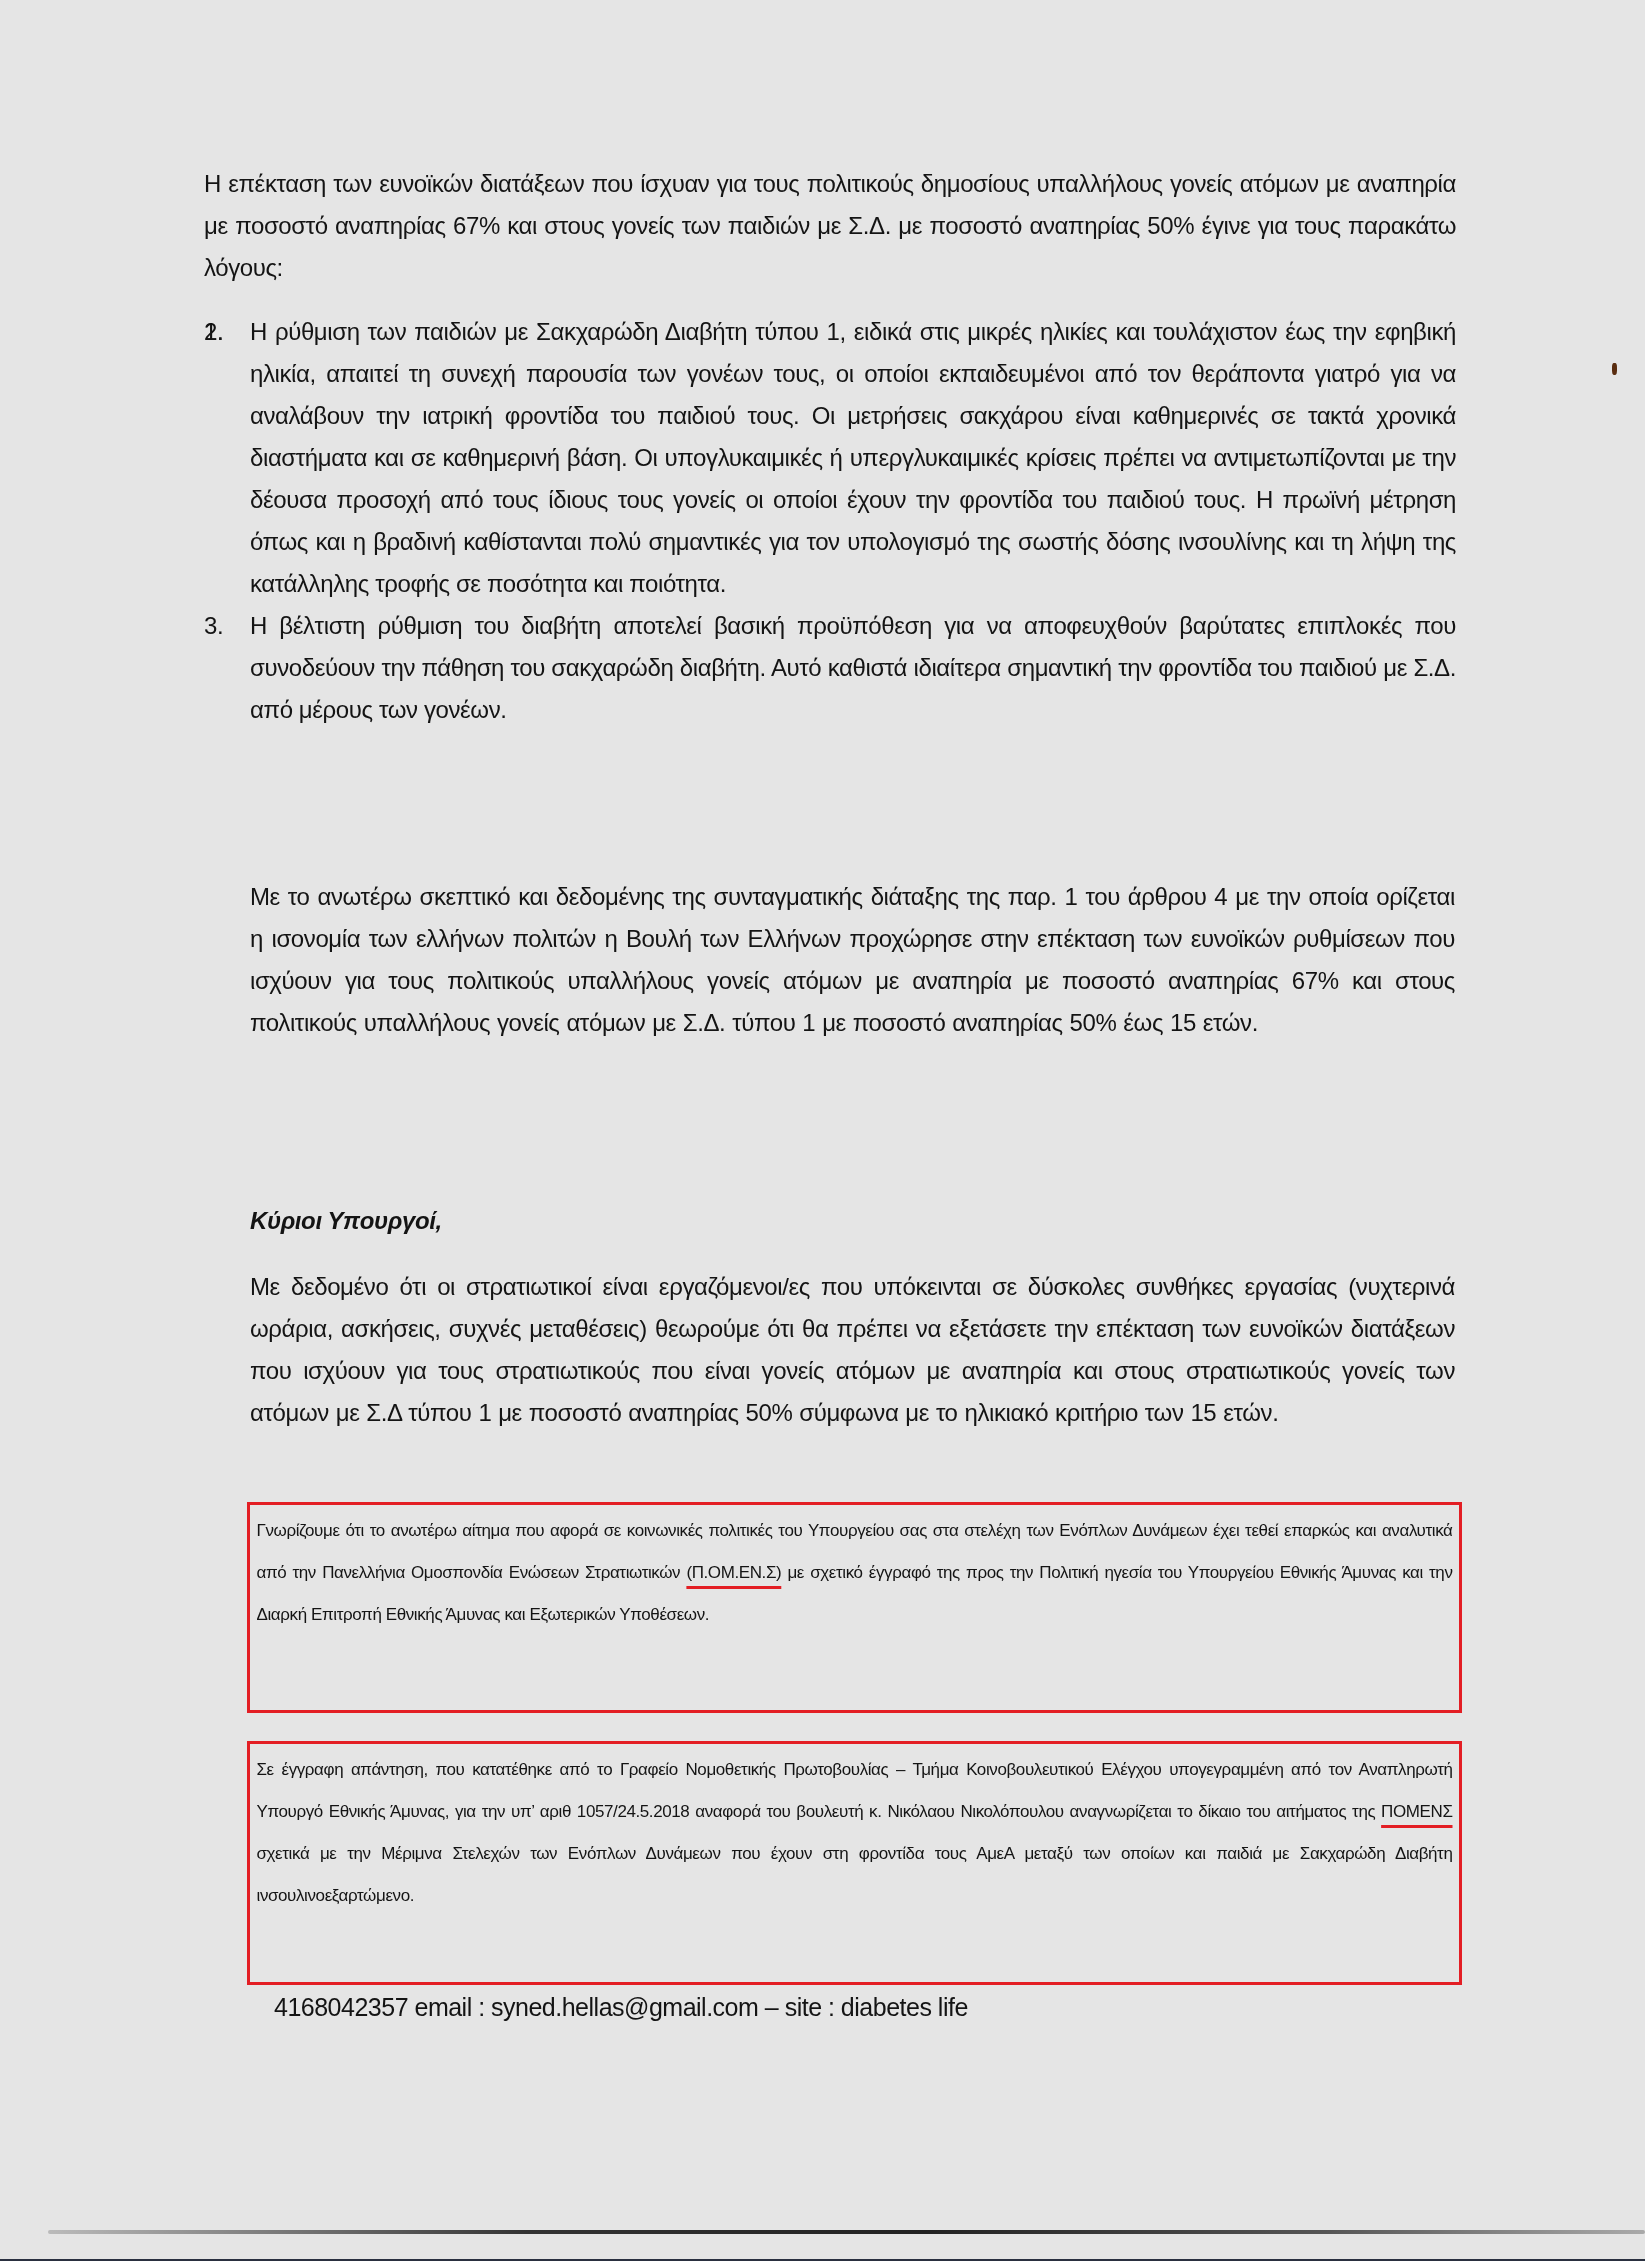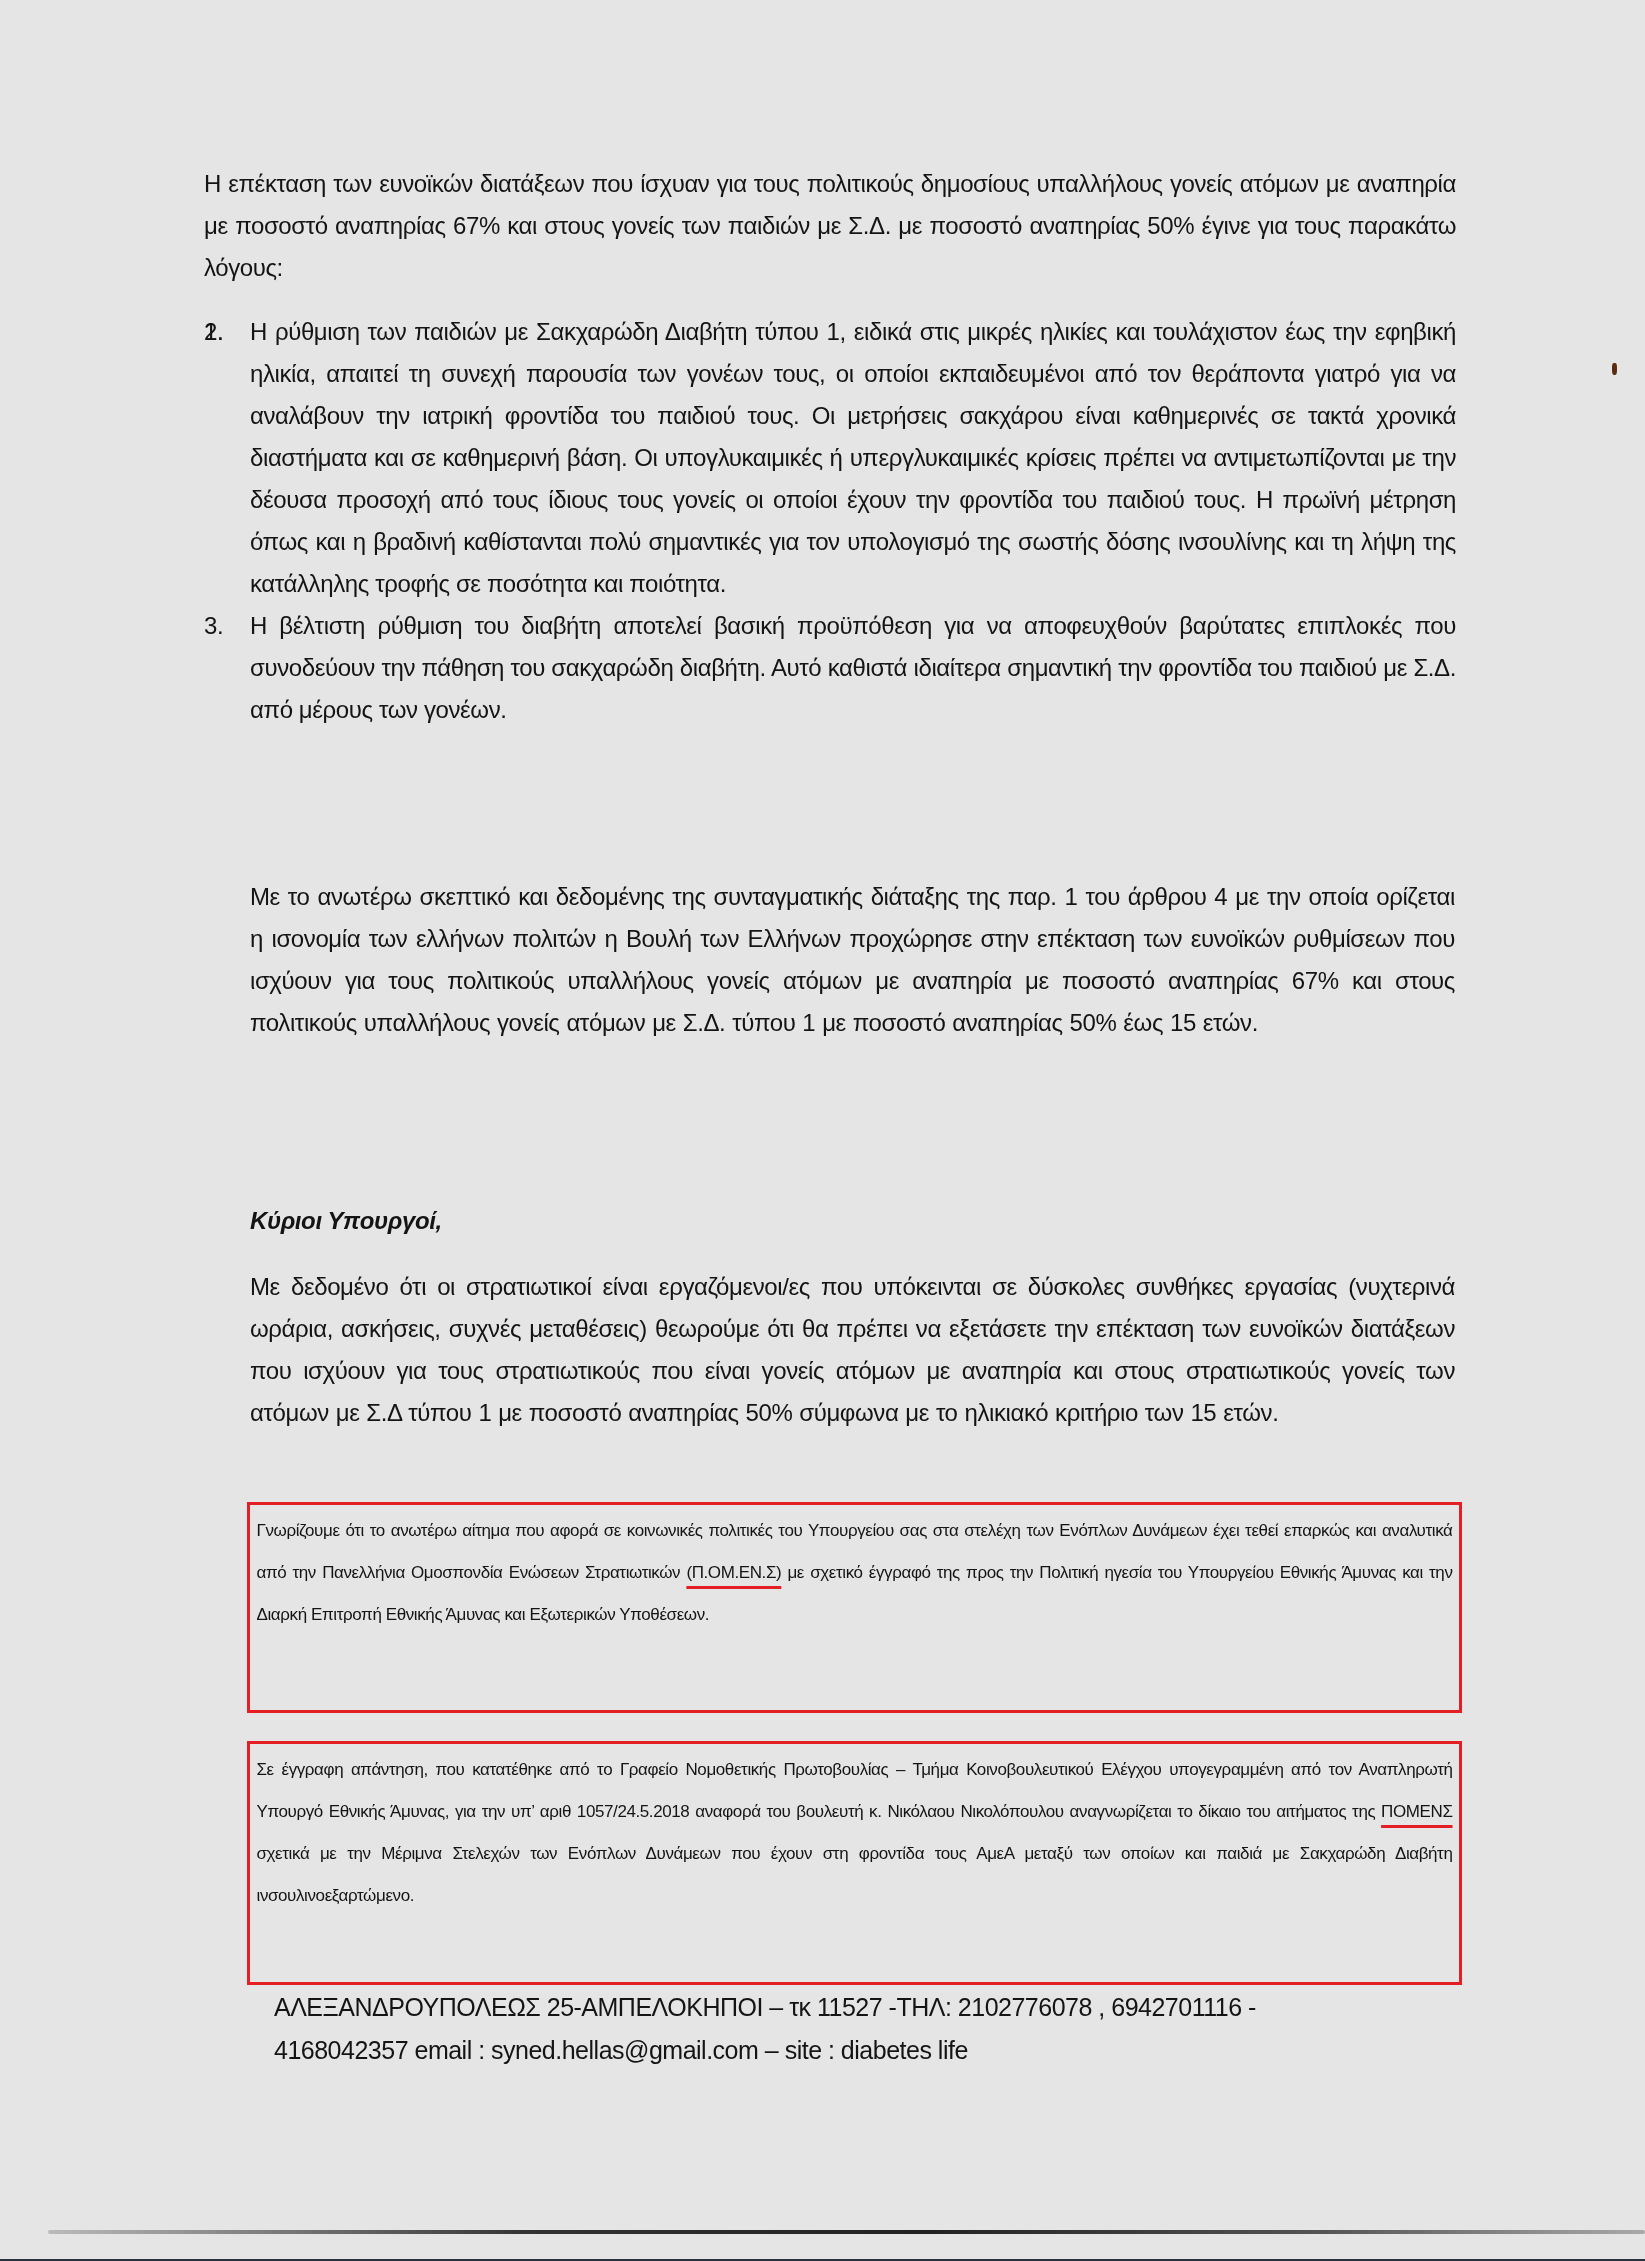--- a/index.html
+++ b/index.html
@@ -75,21 +75,20 @@
 
   <div class="redbox box1">
     <span> Γνωρίζουμε ότι το ανωτέρω αίτημα που αφορά σε κοινωνικές πολιτικές του Υπουργείου σας στα στελέχη των Ενόπλων Δυνάμεων  έχει τεθεί επαρκώς και αναλυτικά από την Πανελλήνια Ομοσπονδία Ενώσεων Στρατιωτικών </span><span class="ul-red">(Π.ΟΜ.ΕΝ.Σ)</span><span> με σχετικό έγγραφό της προς την Πολιτική ηγεσία του Υπουργείου Εθνικής Άμυνας και την Διαρκή Επιτροπή Εθνικής Άμυνας και Εξωτερικών Υποθέσεων.</span>
   </div>
 
   <div class="redbox box2">
     <span> Σε έγγραφη απάντηση, που κατατέθηκε από το Γραφείο Νομοθετικής Πρωτοβουλίας – Τμήμα Κοινοβουλευτικού Ελέγχου υπογεγραμμένη από τον   Αναπληρωτή Υπουργό Εθνικής Άμυνας, για την υπ’ αριθ 1057/24.5.2018 αναφορά του βουλευτή κ. Νικόλαου Νικολόπουλου  αναγνωρίζεται το δίκαιο του αιτήματος της </span><span class="ul-red">ΠΟΜΕΝΣ</span><span> σχετικά με την Μέριμνα Στελεχών των Ενόπλων Δυνάμεων που έχουν στη φροντίδα τους ΑμεΑ μεταξύ των οποίων και παιδιά με Σακχαρώδη Διαβήτη ινσουλινοεξαρτώμενο.</span>
   </div>
 
   <div class="footer">
-    <p>ΑΛΕΞΑΝΔΡΟΥΠΟΛΕΩΣ 25-ΑΜΠΕΛΟΚΗΠΟΙ – τκ 11527 -ΤΗΛ: 2102776078 , 6942701116 -</p>
     <p>4168042357   email : syned.hellas@gmail.com – site : diabetes life</p>
   </div>
 
   <div class="speck"></div>
   <div class="scan-line"></div>
   <div class="scan-bottom"></div>
 </div>
 
 
 </body></html>

